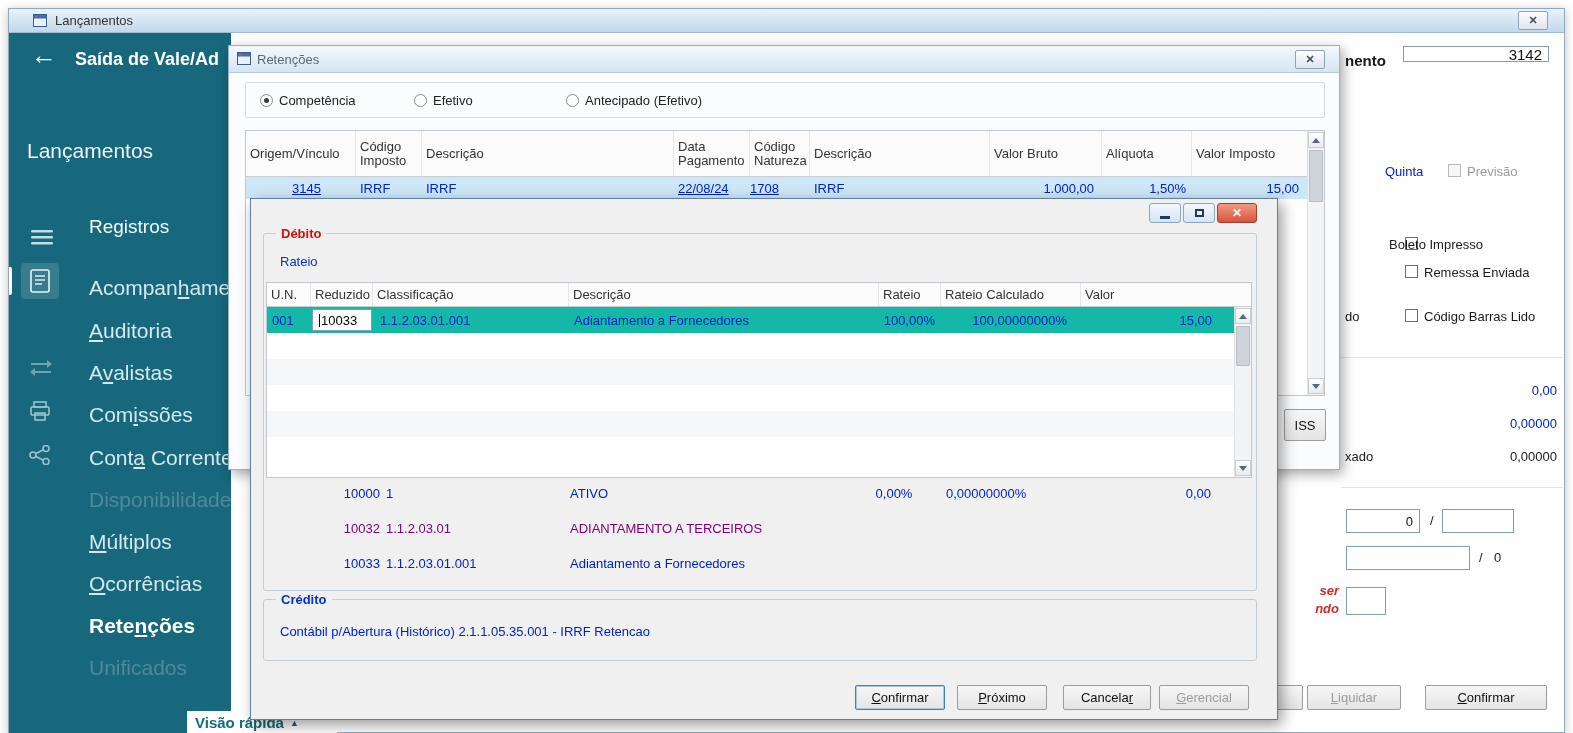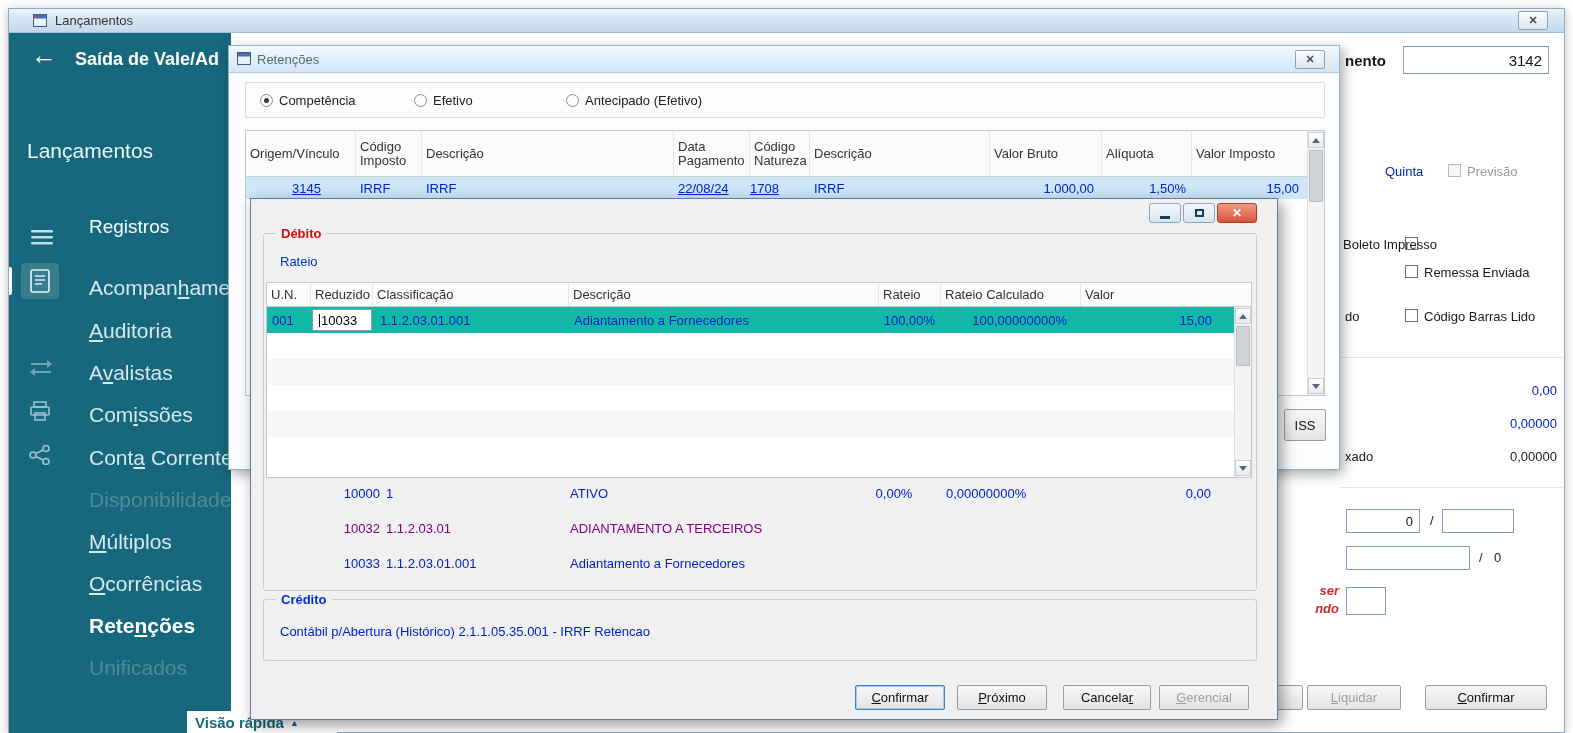--- a/index.html
+++ b/index.html
@@ -201,27 +201,27 @@
       <span class="side-item selected" style="top:581px">Rete<u>n</u>ções</span>
       <span class="side-item disabled" style="top:623px">Unificados</span>
     </div>
 
     <div id="quick-view">
       <span class="qv-text">Visão rápida</span>
       <span class="qv-arrow">▲</span>
     </div>
 
     <span class="rp bold15" style="left:1336px;top:43px">nento</span>
-    <input class="rp-input num15" style="left: 1394px; top: 37px; width: 146px; height: 28px;" value="3142">
+    <input class="rp-input num15" style="left: 1394px; top: 37px; width: 146px; height: 16px;" value="3142">
     <span class="rp link" style="left:1376px;top:155px">Quinta</span>
     <span class="cb disabled" style="left:1439px;top:155px"></span>
     <span class="rp gray" style="left:1458px;top:155px">Previsão</span>
 
     <span class="cb" style="left:1396px;top:228px"></span>
-    <span class="rp" style="left:1334px;top:228px">Boleto Impresso</span>
+    <span class="rp" style="left:1380px;top:228px">Boleto Impresso</span>
     <span class="cb" style="left:1396px;top:256px"></span>
     <span class="rp" style="left:1415px;top:256px">Remessa Enviada</span>
     <span class="rp" style="left:1336px;top:300px">do</span>
     <span class="cb" style="left:1396px;top:300px"></span>
     <span class="rp" style="left:1415px;top:300px">Código Barras Lido</span>
 
     <span class="hrule" style="left:1332px;top:348px;width:222px"></span>
     <span class="rp num link" style="left:1460px;top:374px;width:88px">0,00</span>
     <span class="rp num link" style="left:1460px;top:407px;width:88px">0,00000</span>
     <span class="rp" style="left:1336px;top:440px">xado</span>

